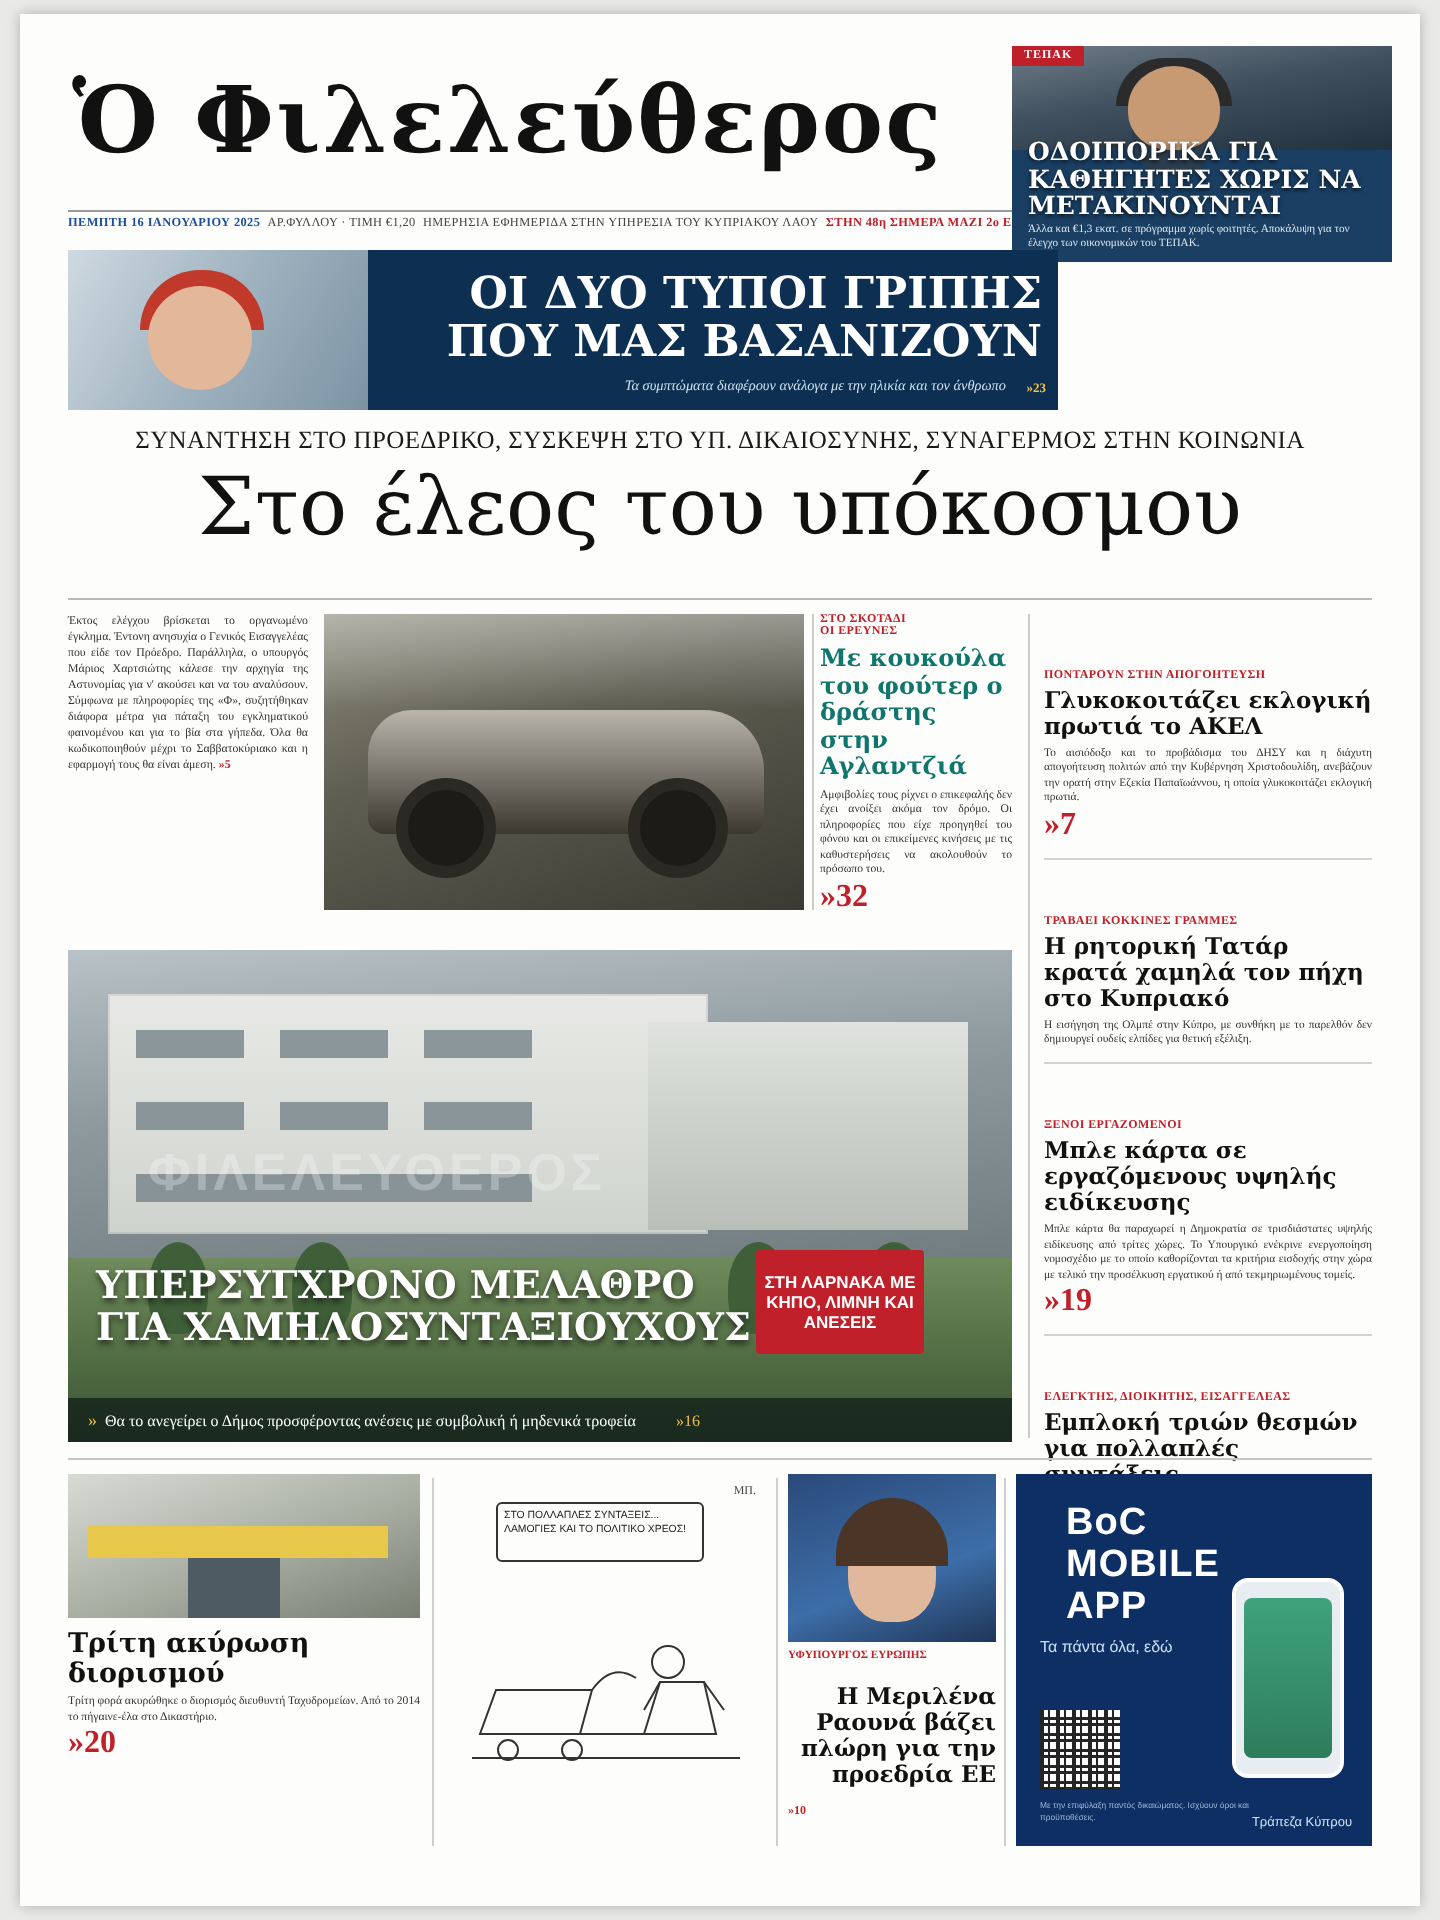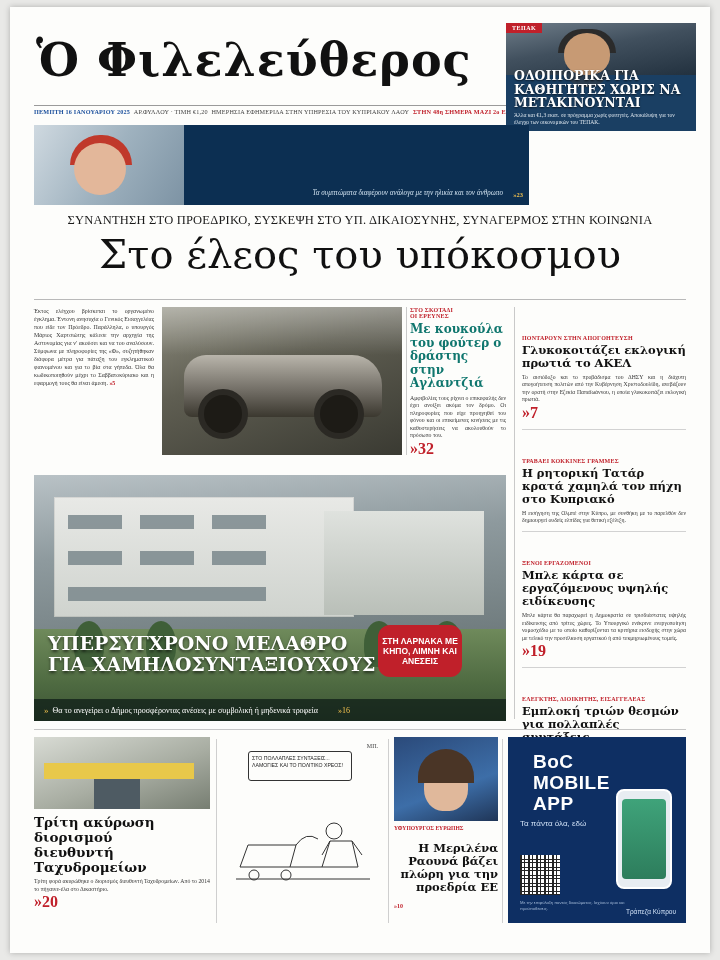--- a/index.html
+++ b/index.html
@@ -214,21 +214,21 @@
     position:absolute;left:40px;top:96px;color:rgba(255,255,255,.28);
     font-size:26px;font-weight:700;letter-spacing:2px;font-family:"Liberation Sans",sans-serif;
   }
   .bigphoto h2{
     position:absolute;left:14px;bottom:46px;margin:0;right:120px;
     color:#fff;font-family:"DejaVu Serif",serif;font-weight:700;
     font-size:19px;line-height:21px;text-shadow:0 2px 3px rgba(0,0,0,.6);
   }
   .bigphoto .badge{
     position:absolute;right:44px;bottom:44px;width:84px;height:52px;
-    background:#c0202a;color:#fff;border-radius:12px;
+    background:#c0202a;color:#fff;border-radius:2px;
     display:flex;align-items:center;justify-content:center;text-align:center;
     font-size:8.5px;line-height:10px;font-weight:700;font-family:"Liberation Sans",sans-serif;
     padding:0;box-sizing:border-box;
   }
   .bigphoto .footer{
     position:absolute;left:0;bottom:0;width:472px;height:22px;
     background:rgba(12,26,22,.72);color:#fff;
     display:flex;align-items:center;
     font-size:8px;padding-left:10px;box-sizing:border-box;
   }
@@ -344,20 +344,24 @@
 
   <div class="promo-top">
     <div class="tag">ΤΕΠΑΚ</div>
     <div class="photo"></div>
     <h3>ΟΔΟΙΠΟΡΙΚΑ ΓΙΑ ΚΑΘΗΓΗΤΕΣ ΧΩΡΙΣ ΝΑ ΜΕΤΑΚΙΝΟΥΝΤΑΙ</h3>
     <p>Άλλα και €1,3 εκατ. σε πρόγραμμα χωρίς φοιτητές. Αποκάλυψη για τον έλεγχο των οικονομικών του ΤΕΠΑΚ.</p>
   </div>
 
   <div class="flu">
     <div class="img"></div>
+    <h2>
+      <span>ΟΙ ΔΥΟ ΤΥΠΟΙ ΓΡΙΠΗΣ</span><br>
+      <span>ΠΟΥ ΜΑΣ ΒΑΣΑΝΙΖΟΥΝ</span>
+    </h2>
     <div class="sub">Τα συμπτώματα διαφέρουν ανάλογα με την ηλικία και τον άνθρωπο</div>
     <div class="pg">»23</div>
   </div>
 
   <div class="kicker">ΣΥΝΑΝΤΗΣΗ ΣΤΟ ΠΡΟΕΔΡΙΚΟ, ΣΥΣΚΕΨΗ ΣΤΟ ΥΠ. ΔΙΚΑΙΟΣΥΝΗΣ, ΣΥΝΑΓΕΡΜΟΣ ΣΤΗΝ ΚΟΙΝΩΝΙΑ</div>
   <div class="headline">Στο έλεος του υπόκοσμου</div>
   <div class="rule-main"></div>
 
   <div class="col-left">
     <span>Έκτος ελέγχου βρίσκεται το οργανωμένο έγκλημα. Έντονη ανησυχία ο Γενικός Εισαγγελέας που είδε τον Πρόεδρο. Παράλληλα, ο υπουργός Μάριος Χαρτσιώτης κάλεσε την αρχηγία της Αστυνομίας για ν' ακούσει και να του αναλύσουν. Σύμφωνα με πληροφορίες της «Φ», συζητήθηκαν διάφορα μέτρα για πάταξη του εγκληματικού φαινομένου και για το βία στα γήπεδα. Όλα θα κωδικοποιηθούν μέχρι το Σαββατοκύριακο και η εφαρμογή τους θα είναι άμεση.</span>
@@ -427,20 +431,21 @@
       <div class="win" style="left:86px;top:54px;width:54px;height:14px;"></div>
       <div class="win" style="left:158px;top:54px;width:54px;height:14px;"></div>
       <div class="win" style="left:14px;top:90px;width:198px;height:14px;"></div>
     </div>
     <div class="bld2"></div>
     <div class="grass"></div>
     <div class="tree" style="left:40px;"></div>
     <div class="tree" style="left:112px;"></div>
     <div class="tree" style="left:330px;"></div>
     <div class="tree" style="left:398px;"></div>
+    <div class="wm">ΦΙΛΕΛΕΥΘΕΡΟΣ</div>
     <h2>
       <span>ΥΠΕΡΣΥΓΧΡΟΝΟ ΜΕΛΑΘΡΟ</span><br>
       <span>ΓΙΑ ΧΑΜΗΛΟΣΥΝΤΑΞΙΟΥΧΟΥΣ</span>
     </h2>
     <div class="badge">ΣΤΗ ΛΑΡΝΑΚΑ ΜΕ ΚΗΠΟ, ΛΙΜΝΗ ΚΑΙ ΑΝΕΣΕΙΣ</div>
     <div class="footer">
       <span class="arrow">»</span>
       <span>Θα το ανεγείρει ο Δήμος προσφέροντας ανέσεις με συμβολική ή μηδενικά τροφεία</span>
       <span class="pg">»16</span>
     </div>
@@ -453,21 +458,20 @@
 
   <div class="bottom">
 
     <div class="bcell b1">
       <div class="img">
         <div class="awn"></div>
         <div class="door"></div>
       </div>
       <h4>
         <span>Τρίτη ακύρωση διορισμού</span><br>
-        <span>διευθυντή Ταχυδρομείων</span>
       </h4>
       <p>Τρίτη φορά ακυρώθηκε ο διορισμός διευθυντή Ταχυδρομείων. Από το 2014 το πήγαινε-έλα στο Δικαστήριο.</p>
       <span class="pg">»20</span>
     </div>
 
     <div class="bcell b2">
       <div class="toon">
         <div class="bubble">ΣΤΟ ΠΟΛΛΑΠΛΕΣ ΣΥΝΤΑΞΕΙΣ... ΛΑΜΟΓΙΕΣ ΚΑΙ ΤΟ ΠΟΛΙΤΙΚΟ ΧΡΕΟΣ!</div>
         <svg class="sketch" viewBox="0 0 144 86">
           <g fill="none" stroke="#333" stroke-width="1">

